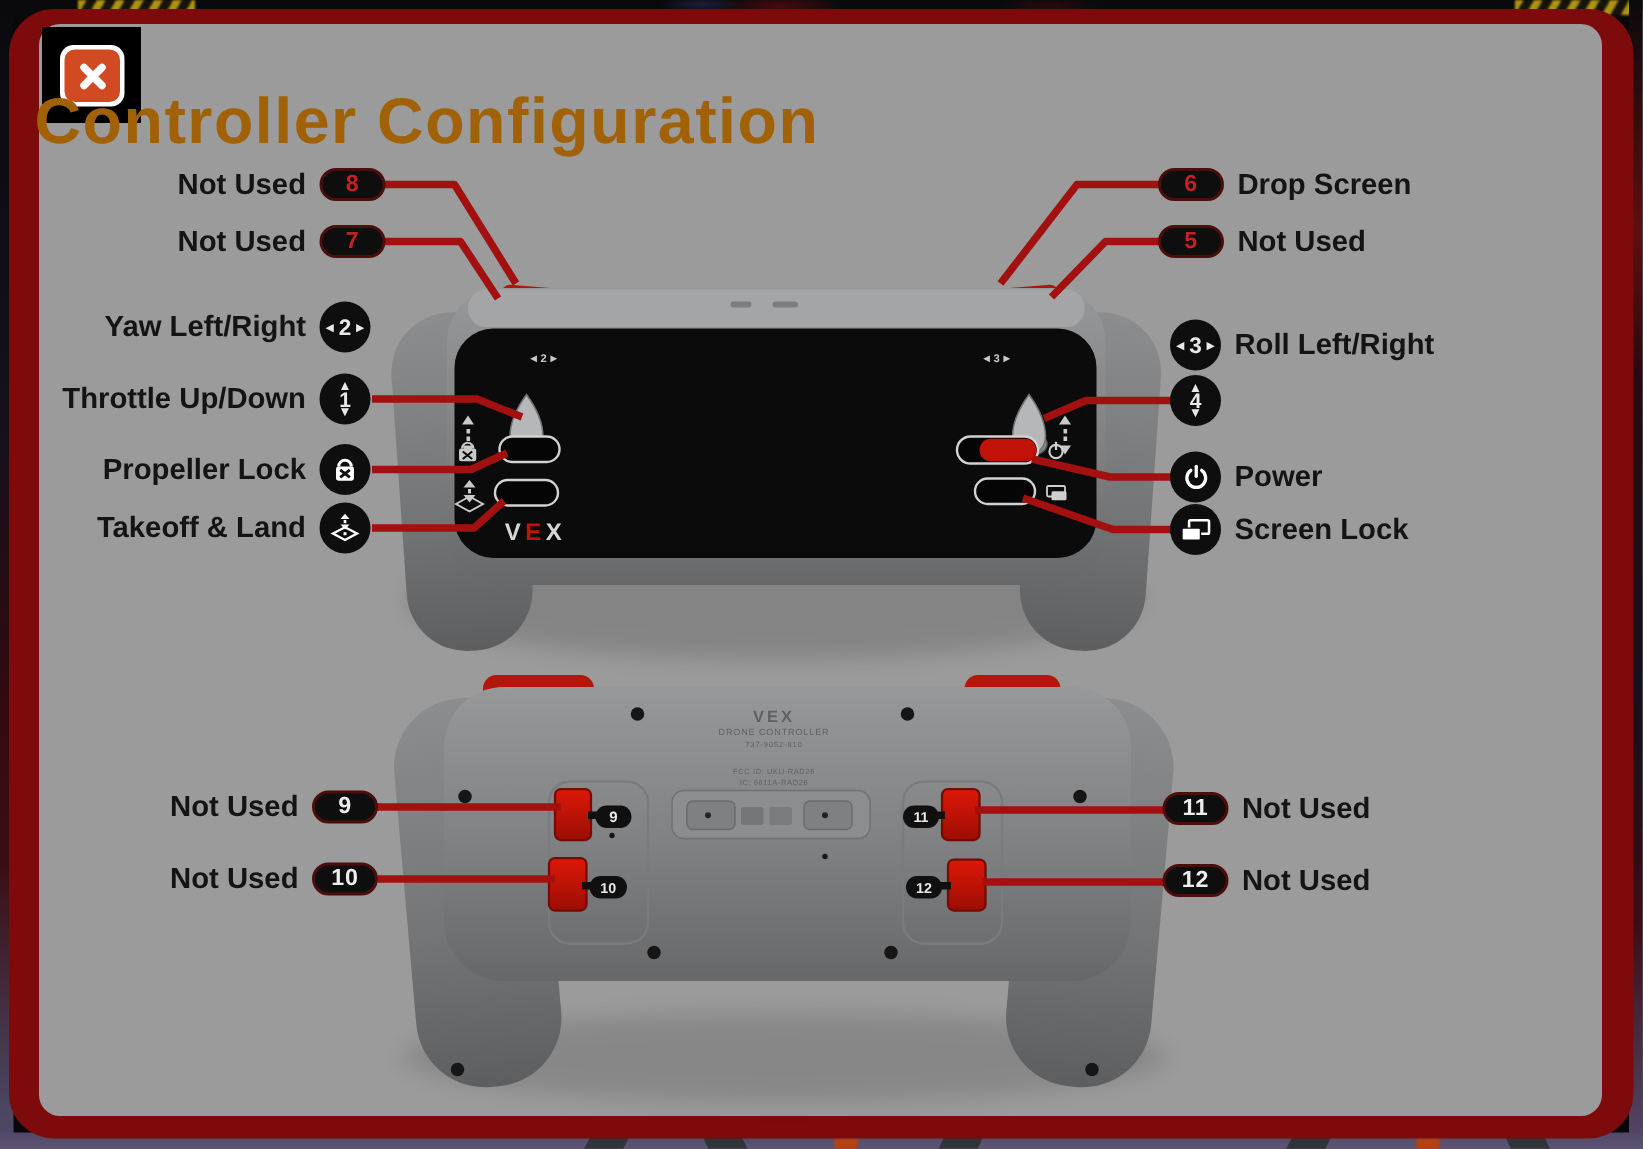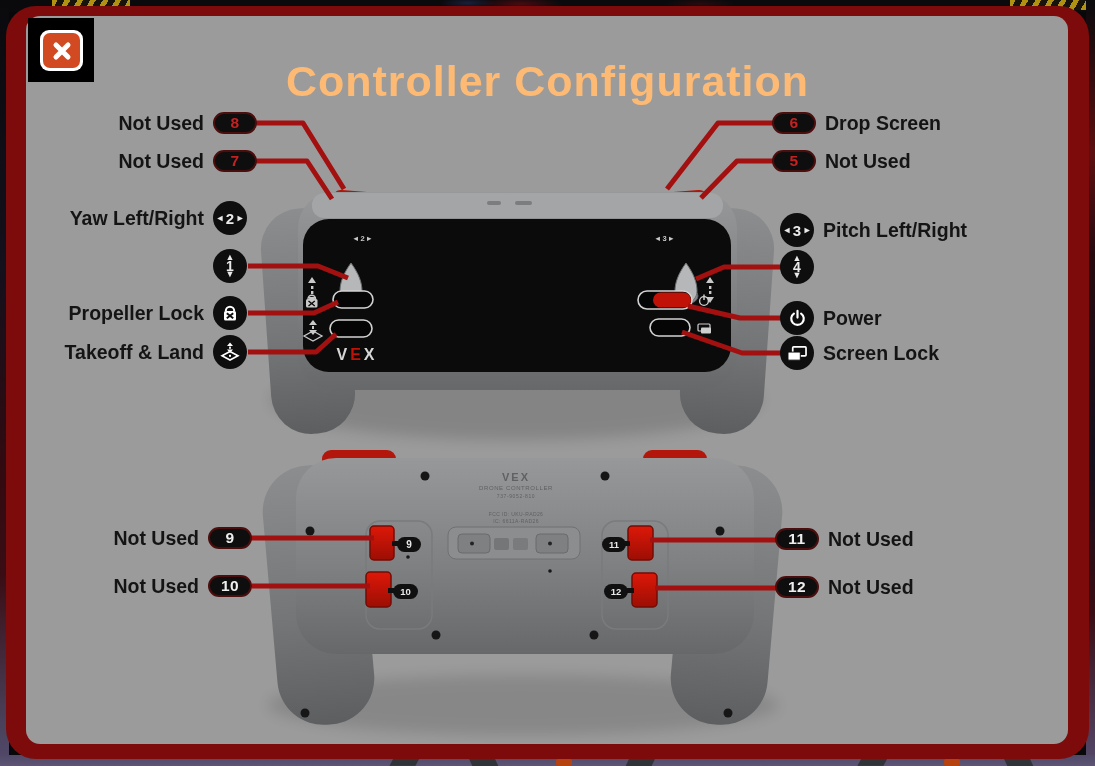--- a/index.html
+++ b/index.html
@@ -27,22 +27,22 @@
   .modal-border{position:absolute;left:6px;top:6px;width:1083px;height:753px;
     background:#7e0b0b;border-radius:30px;}
   .panel{position:absolute;left:26px;top:16px;width:1042px;height:728px;
     background:#9b9b9b;border-radius:14px;}
 
   .close-wrap{position:absolute;left:28px;top:18px;width:66px;height:64px;background:#000;cursor:pointer;}
   .close-white{position:absolute;left:12px;top:12px;width:43px;height:41px;background:#fff;border-radius:9px;}
   .close-inner{position:absolute;left:3px;top:3px;width:37px;height:35px;background:#d14a22;border-radius:7px;
     display:flex;align-items:center;justify-content:center;}
 
-  .title{position:absolute;left:0;right:0;top:28px;text-align:center;
-    font-size:43px;font-weight:bold;color:#fdba74;letter-spacing:1px;}
+  .title{position:absolute;left:0;right:0;top:28px;
+    font-size:43px;font-weight:bold;color:#a16207;letter-spacing:1px;padding-left:23px;}
 
   
   .callout{position:absolute;display:flex;align-items:center;gap:9px;height:34px;
     font-weight:bold;font-size:19.5px;color:#141414;white-space:nowrap;text-align:center;}
   .pill{min-width:44px;height:22px;background:#0e0e0e;border:2px solid #4c0d0d;border-radius:12px;
     display:flex;align-items:center;justify-content:center;box-sizing:border-box;padding:0 5px;}
   .pill b{font-size:15.5px;line-height:1;letter-spacing:.5px;}
   .pill.red b{color:#c42222}
   .pill.wht b{color:#ededed}
   .cb{width:34px;height:34px;border-radius:50%;background:#0e0e0e;color:#e9e9e9;
@@ -270,20 +270,21 @@
       <b>7</b>
     </span>
 </div>
 <div class="callout" style="top:201px;right:848px">
   <span>Yaw Left/Right</span>
   <span class="cb lr">
       <span>2</span>
     </span>
 </div>
 <div class="callout" style="top:249px;right:848px">
+  <span>Throttle Up/Down</span>
   <span class="cb ud">
       <span>1</span>
     </span>
 </div>
 <div class="callout" style="top:296px;right:848px">
   <span>Propeller Lock</span>
   <span class="cb">
     <svg width="20" height="20" viewBox="0 0 20 20">
       <path d="M5.8,8 a4.2,4.2 0 0 1 8.4,0" fill="none" stroke="#fff" stroke-width="2"></path>
       <rect x="4" y="8" width="12" height="9.5" rx="1.6" fill="#fff"></rect>
@@ -325,21 +326,21 @@
 <div class="callout" style="top:144px;left:772px">
   <span class="pill red">
       <b>5</b>
     </span>
   <span>Not Used</span>
 </div>
 <div class="callout" style="top:213px;left:780px">
   <span class="cb lr">
       <span>3</span>
     </span>
-  <span>Pitch Left/Right</span>
+  <span>Roll Left/Right</span>
 </div>
 <div class="callout" style="top:250px;left:780px">
   <span class="cb ud">
       <span>4</span>
     </span>
 </div>
 <div class="callout" style="top:301px;left:780px">
   <span class="cb">
     <svg width="19" height="19" viewBox="0 0 20 20">
       <path d="M10,2 V9" stroke="#fff" stroke-width="2.3" stroke-linecap="round"></path>

